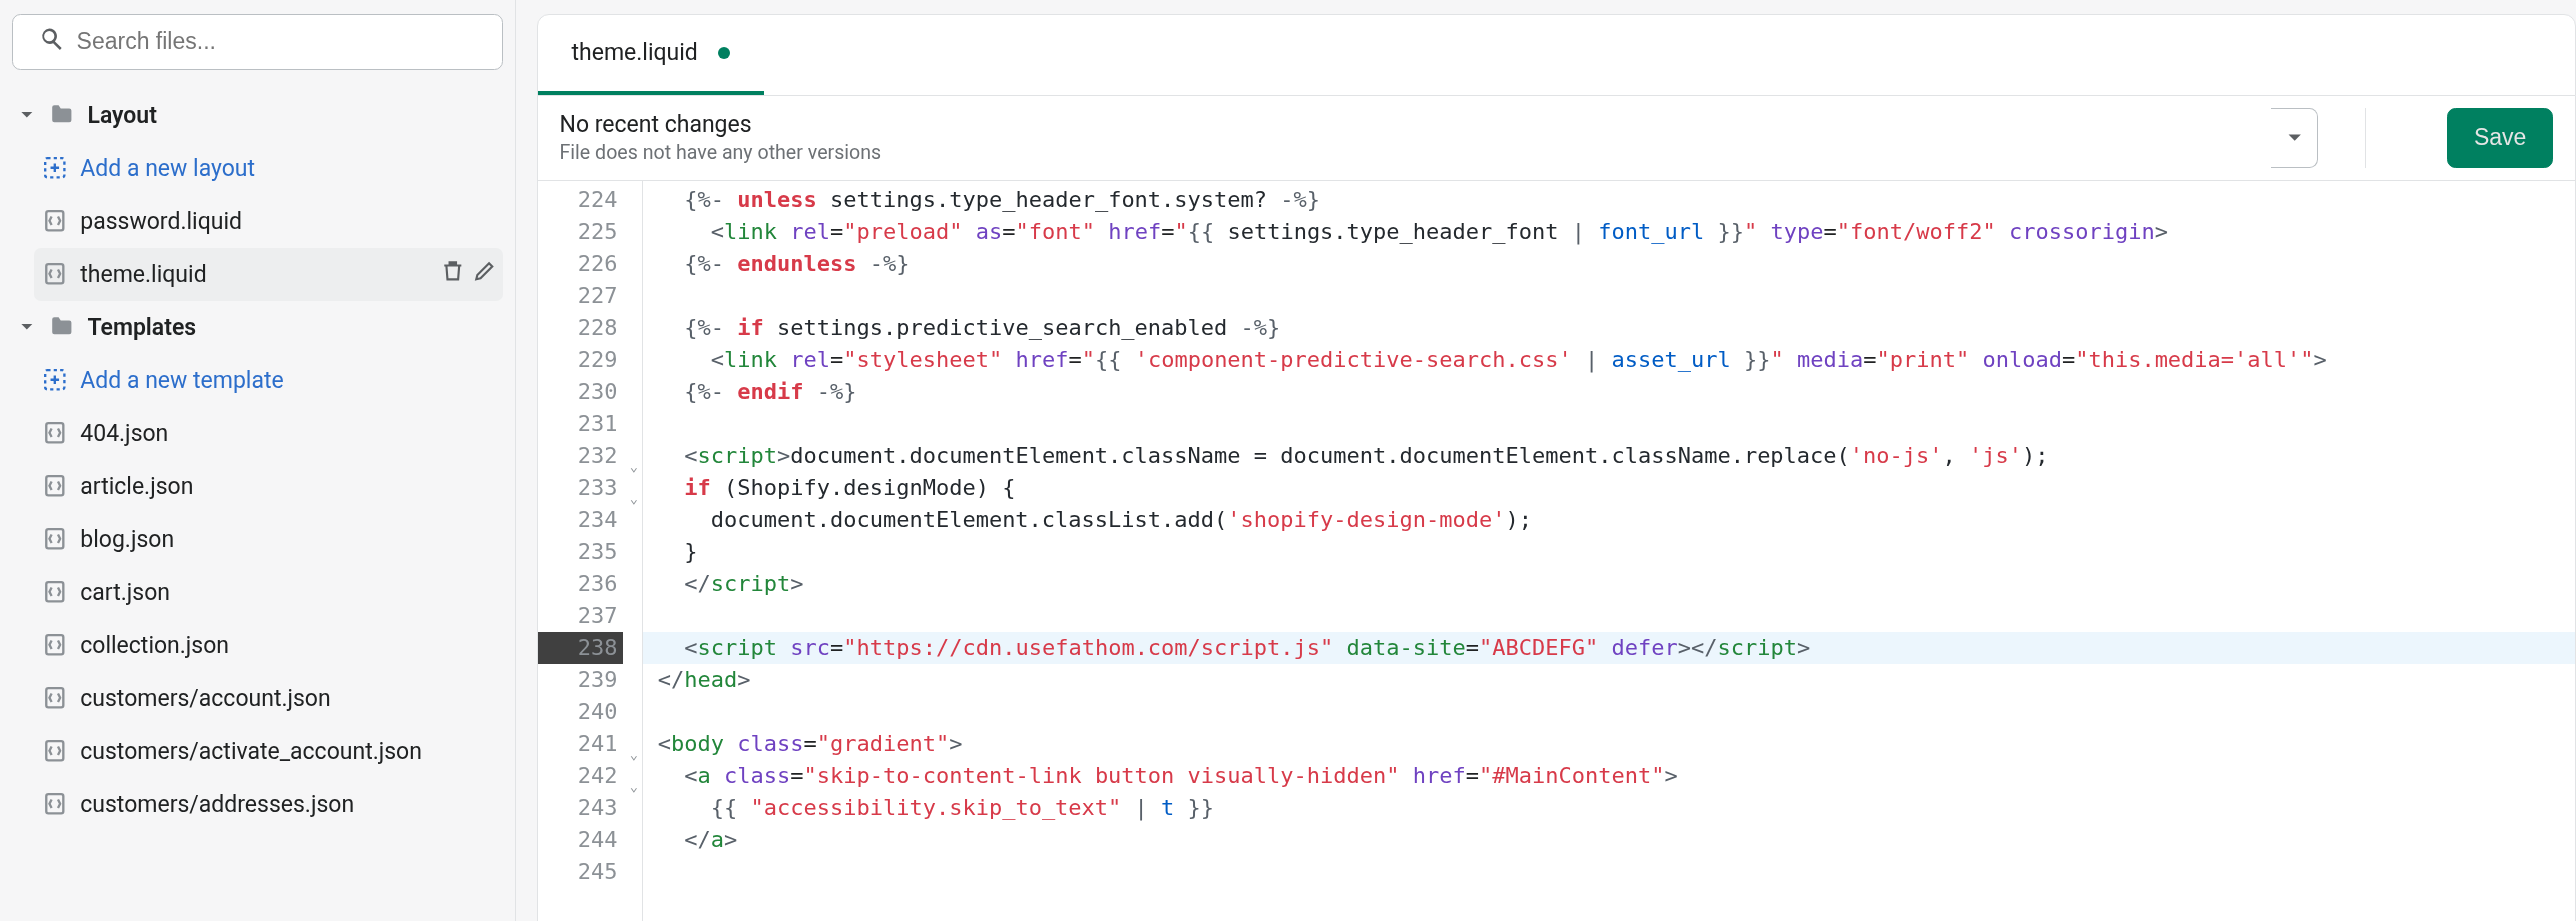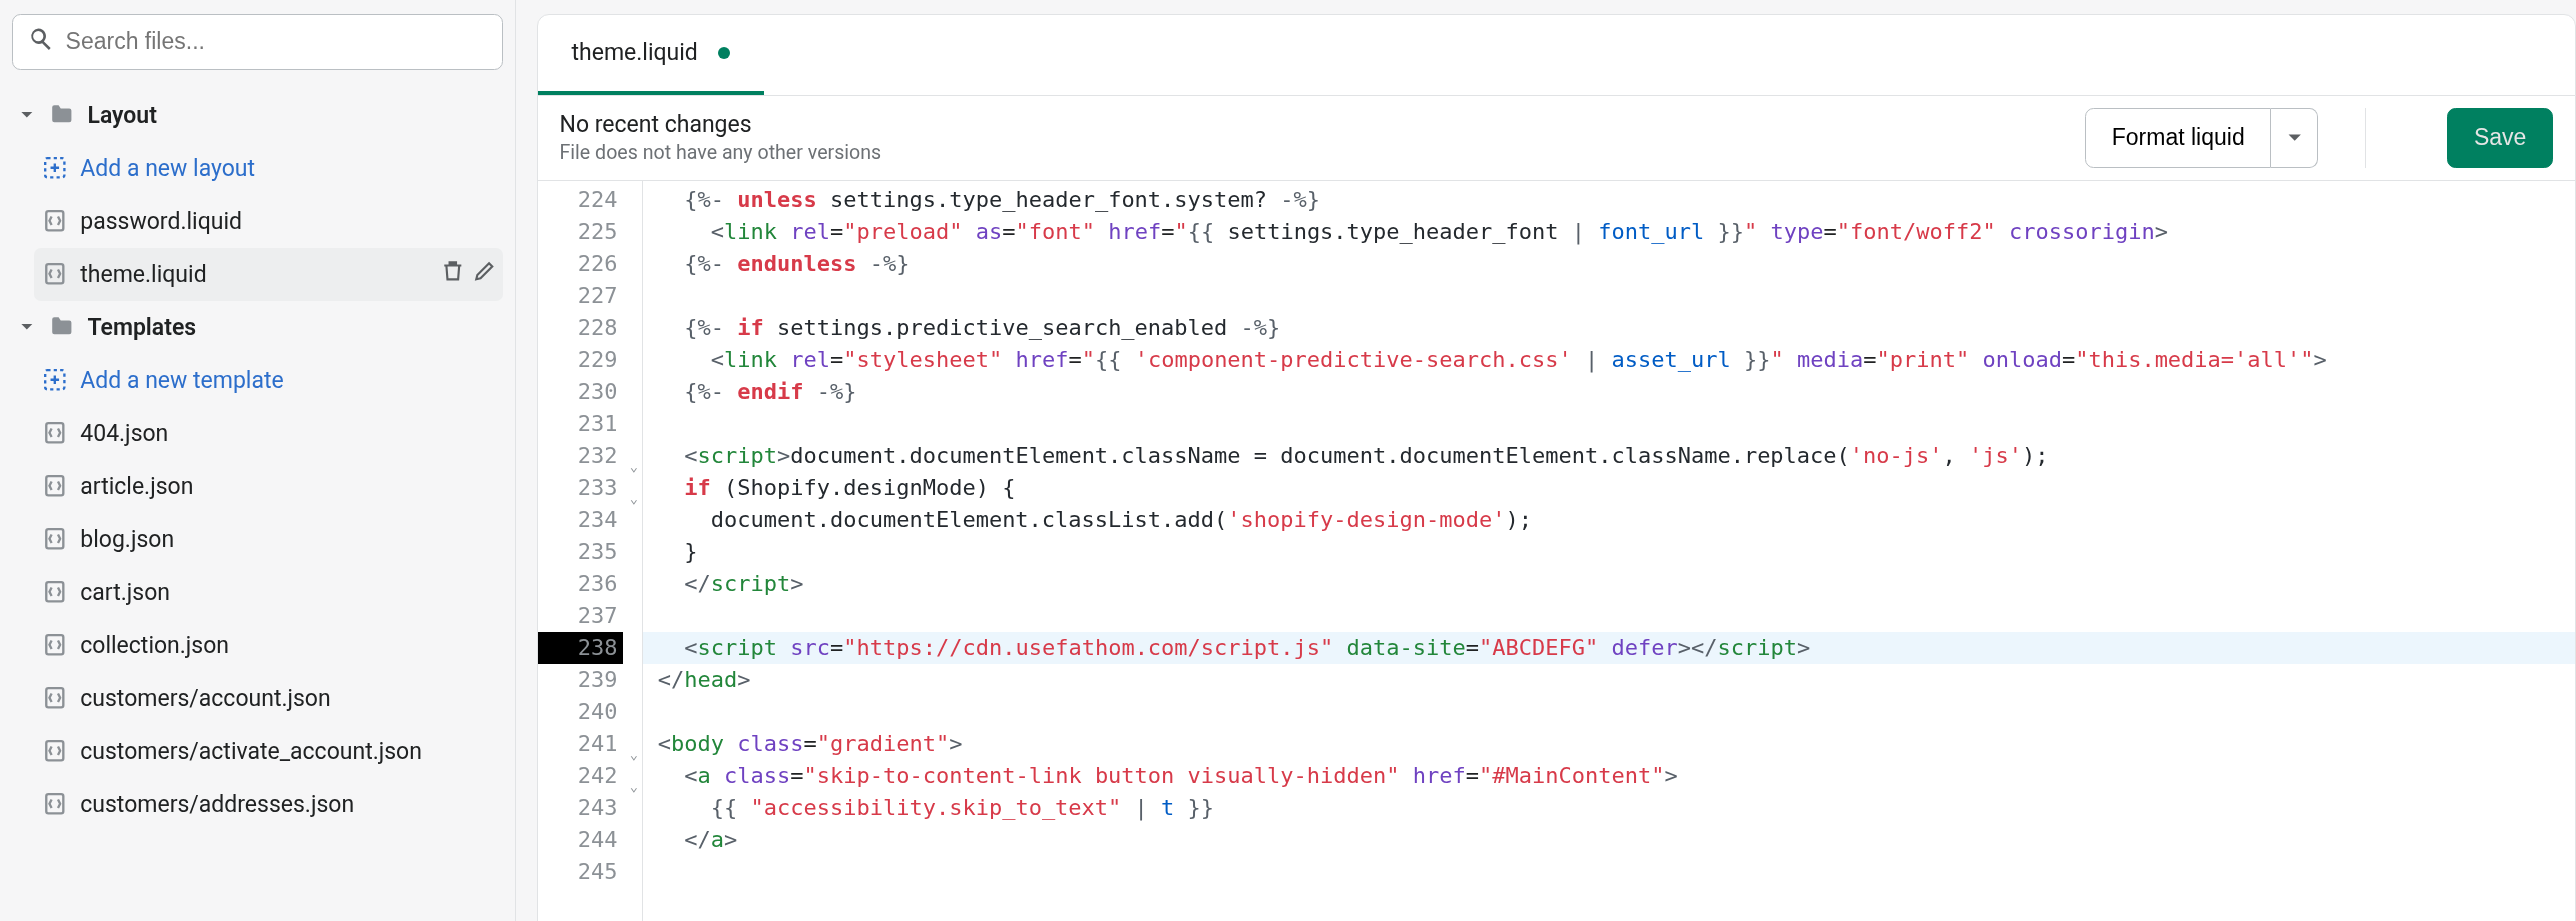--- a/index.html
+++ b/index.html
@@ -20,21 +20,21 @@
   border-right: 0.9px solid #e1e3e5;
   overflow-y: auto;
 }
 .search-box {
   display: flex;
   align-items: center;
   background: #fff;
   border: 1.7px solid #babfc3;
   border-radius: 8.5px;
   height: 56px;
-  padding: 0 15px;
+  padding: 0 26px;
   margin-bottom: 19px;
 }
 .search-box svg { width: 25.6px; height: 25.6px; fill: #5c5f62; flex-shrink:0; }
 .search-box input {
   border: none;
   outline: none;
   font-size: 23px;
   margin-left: 12px;
   width: 100%;
   color: #6d7175;
@@ -134,21 +134,21 @@
   color:#8c9196;
   padding-top: 3.4px;
   background:#fff;
   user-select:none;
 }
 .gutter .ln { height: 32px; line-height:32px; padding-right: 5.1px; position:relative;}
 .gutter .ln .fold { position:absolute; right:-15.4px; top:10.2px; font-size:13.7px; color:#8c9196;}
 .codecol { flex:1; padding-top:3.4px; position:relative; border-left: 1.7px solid #e1e3e5; margin-left: 19px;}
 .codeline { height:32px; line-height:32px; white-space:pre; padding-left: 2px;}
 .codeline.hl { background:#ecf6fd; }
-.gutter .ln.hl { background:#000000; }
+.gutter .ln.hl { background:#404040; }
 
 
 .c-tag   { color:#22863a; }
 .c-attr  { color:#6f42c1; }
 .c-str   { color:#d73a49; }
 .c-kw    { color:#d73a49; font-weight:600; }
 .c-punc  { color:#586069; }
 .c-text  { color:#24292e; }
 .c-filter{ color:#005cc5; }
 .c-val   { color:#d73a49; }
@@ -328,21 +328,20 @@
       <span class="dot"></span>
     </div>
   </div>
   <div class="toolbar">
     <div class="status">
       <div class="title">No recent changes</div>
       <div class="sub">File does not have any other versions</div>
     </div>
     <div class="spacer"></div>
     <div class="btn-group">
-      <button class="btn">Format liquid</button>
       <button class="btn">
         <span><svg width="15.4" height="15.4" viewBox="0 0 10 10">
               <path d="M1 3l4 4 4-4z" fill="#5c5f62"></path>
             </svg></span>
       </button>
     </div>
     <div class="divider-vert"></div>
     <button class="btn btn-primary">Save</button>
   </div>
   <div class="editor">

